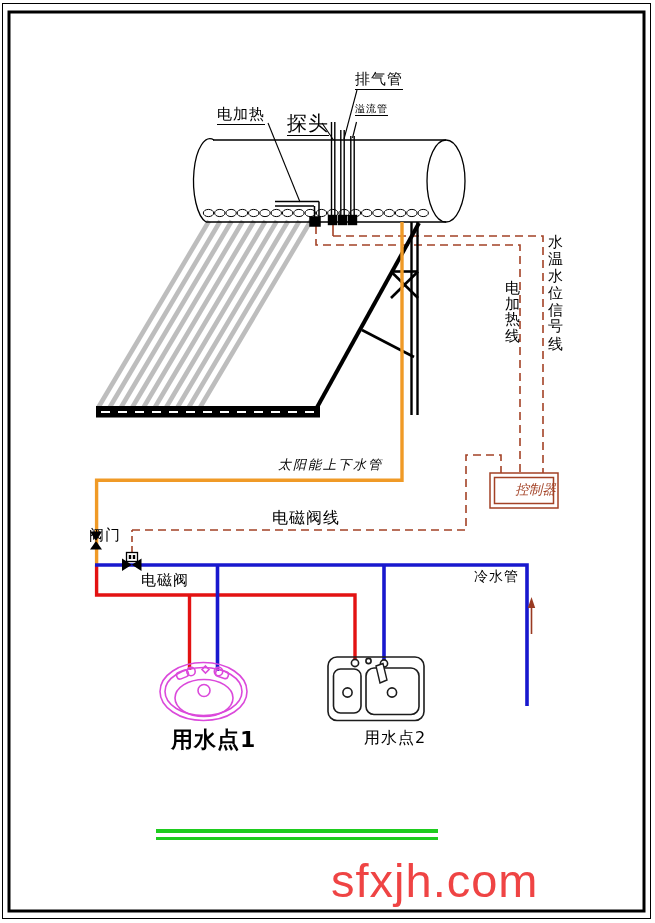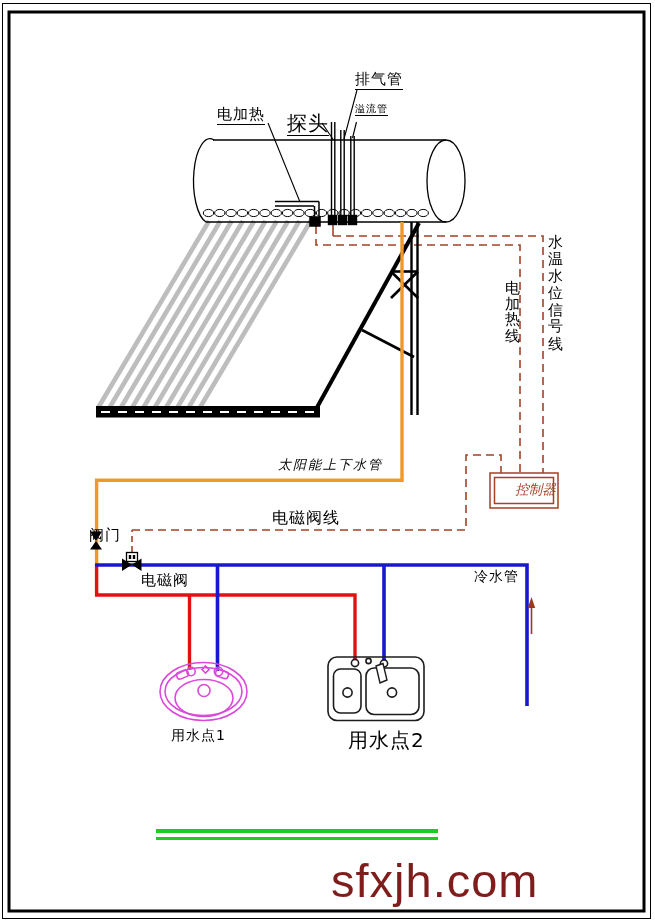--- a/index.html
+++ b/index.html
@@ -4,21 +4,21 @@
 <style>
   html,body{margin:0;padding:0;background:#888;}
   #page{position:relative;width:655px;height:923px;background:#ffffff;overflow:hidden;
         font-family:"DejaVu Sans",sans-serif;}
   svg{position:absolute;left:0;top:0;}
   .lbl{position:absolute;color:#000;white-space:nowrap;line-height:1.1;}
   .u{border-bottom:1.5px solid #000;padding-bottom:1px;font-family:Liberation Serif, serif;}
   .vtext{writing-mode:vertical-rl;text-orientation:upright;}
   .ctrl{color:#a34226;}
   .bar{position:absolute;background:#1ecc1e;}
-  .wm{position:absolute;font-family:"Liberation Sans",sans-serif;color:#7f1d1d;letter-spacing:1px;}
+  .wm{position:absolute;font-family:"Liberation Sans",sans-serif;color:#ef4444;letter-spacing:1px;}
 </style>
 </head>
 <body>
 
 <div id="page">
 
 <svg width="655" height="923" viewBox="0 0 655 923">
 
   <g>
     <rect x="2.5" y="3.5" width="648" height="915" fill="none" stroke="#000" stroke-width="1"></rect>
@@ -189,21 +189,21 @@
 <div class="lbl vtext" style="left:504px;top:268px;font-size:15px;letter-spacing:16px;">电加热线</div>
 <div class="lbl vtext" style="left:547px;top:222px;font-size:15px;letter-spacing:17px;">水温水位信号线</div>
 
 <div class="lbl ctrl" style="left:494px;top:482px;width:83px;text-align:center;font-size:13.5px;font-style:italic;">控制器</div>
 
 <div class="lbl" style="left:278px;top:458px;font-size:13px;letter-spacing:2px;font-style:italic;">太阳能上下水管</div>
 <div class="lbl" style="left:272px;top:509px;font-size:16px;letter-spacing:1px;">电磁阀线</div>
 <div class="lbl" style="left:57px;top:527px;font-size:15px;letter-spacing:1px;margin-left:32px;">阀门</div>
 <div class="lbl" style="left:121px;top:572px;font-size:15px;letter-spacing:1px;margin-left:20px;">电磁阀</div>
 <div class="lbl" style="left:474px;top:569px;font-size:14px;letter-spacing:1px;">冷水管</div>
-<div class="lbl" style="left:171px;top:728px;font-size:14px;letter-spacing:1px;">用水点1</div>
-<div class="lbl" style="left:348px;top:729px;font-size:20px;letter-spacing:1px;">用水点2</div>
+<div class="lbl" style="left:171px;top:728px;font-size:22px;letter-spacing:1px;font-weight:bold;">用水点1</div>
+<div class="lbl" style="left:364px;top:729px;font-size:16px;letter-spacing:1px;">用水点2</div>
 
 <div class="bar" style="left:156px;top:829px;width:282px;height:3.5px;"></div>
 <div class="bar" style="left:156px;top:836.5px;width:282px;height:3.5px;"></div>
 
 <div class="wm" style="left:331px;top:853px;font-size:47px;">sfxjh.com</div>
 
 </div>
 
 </body></html>

